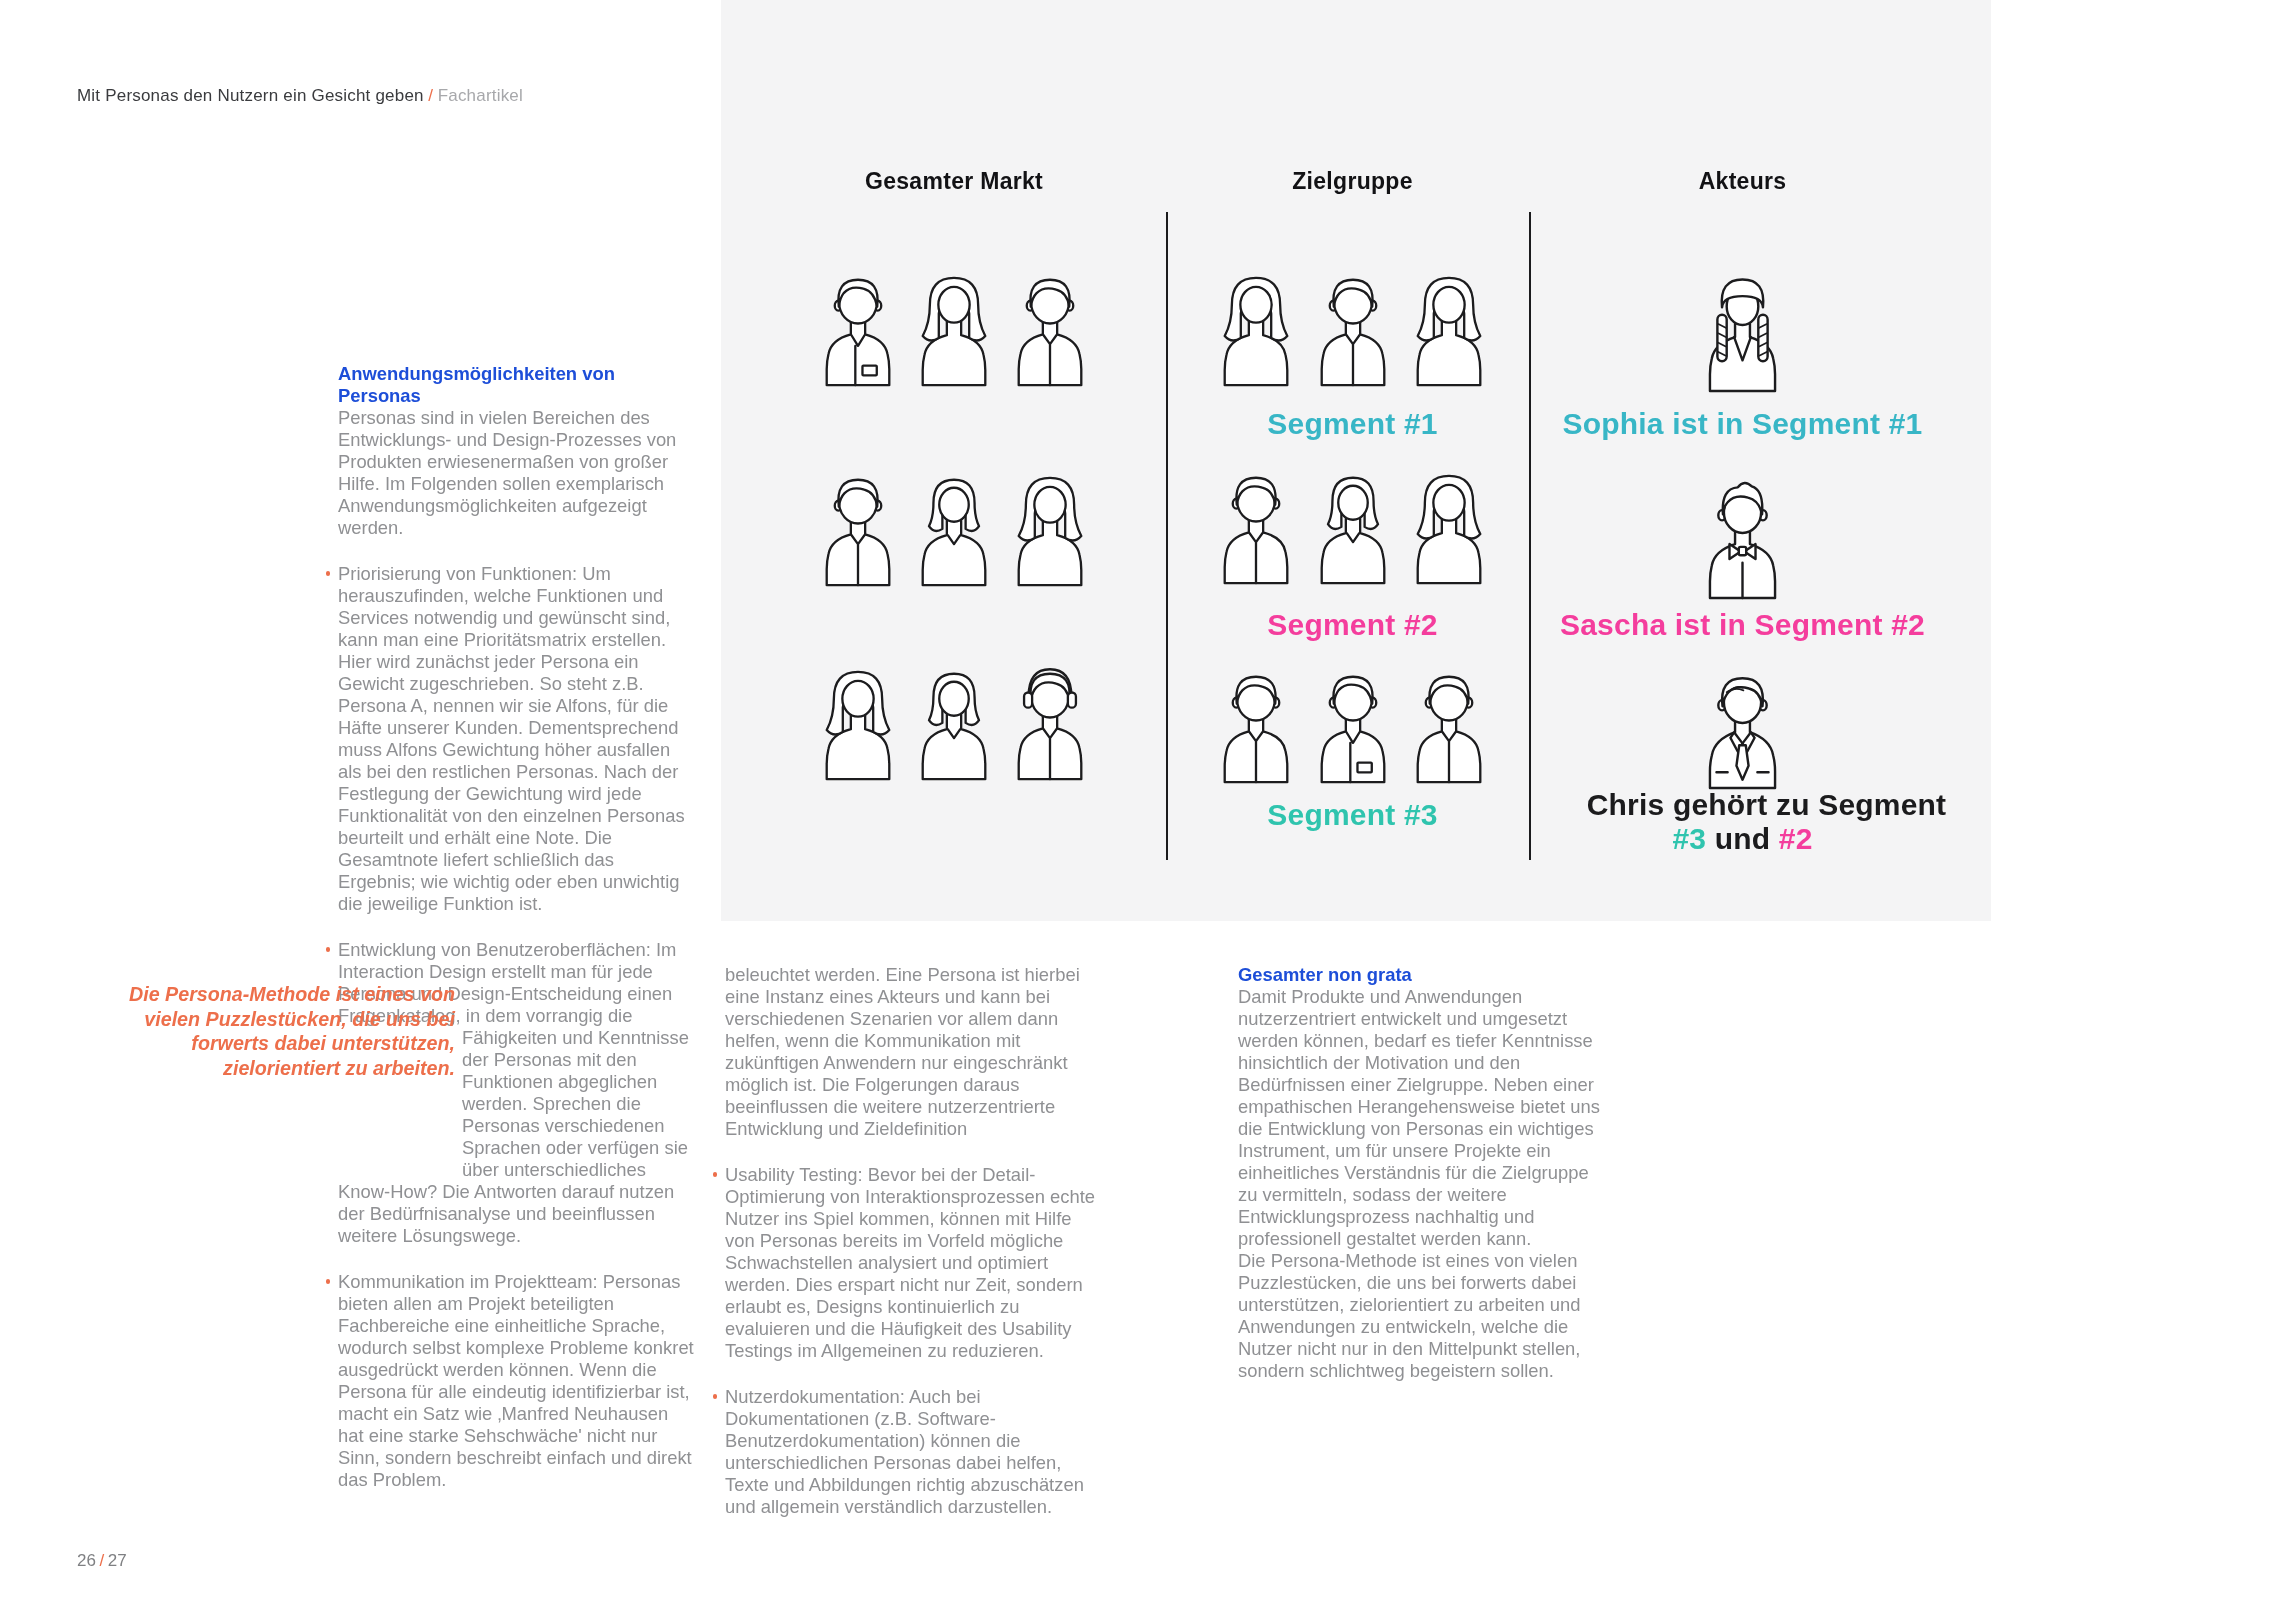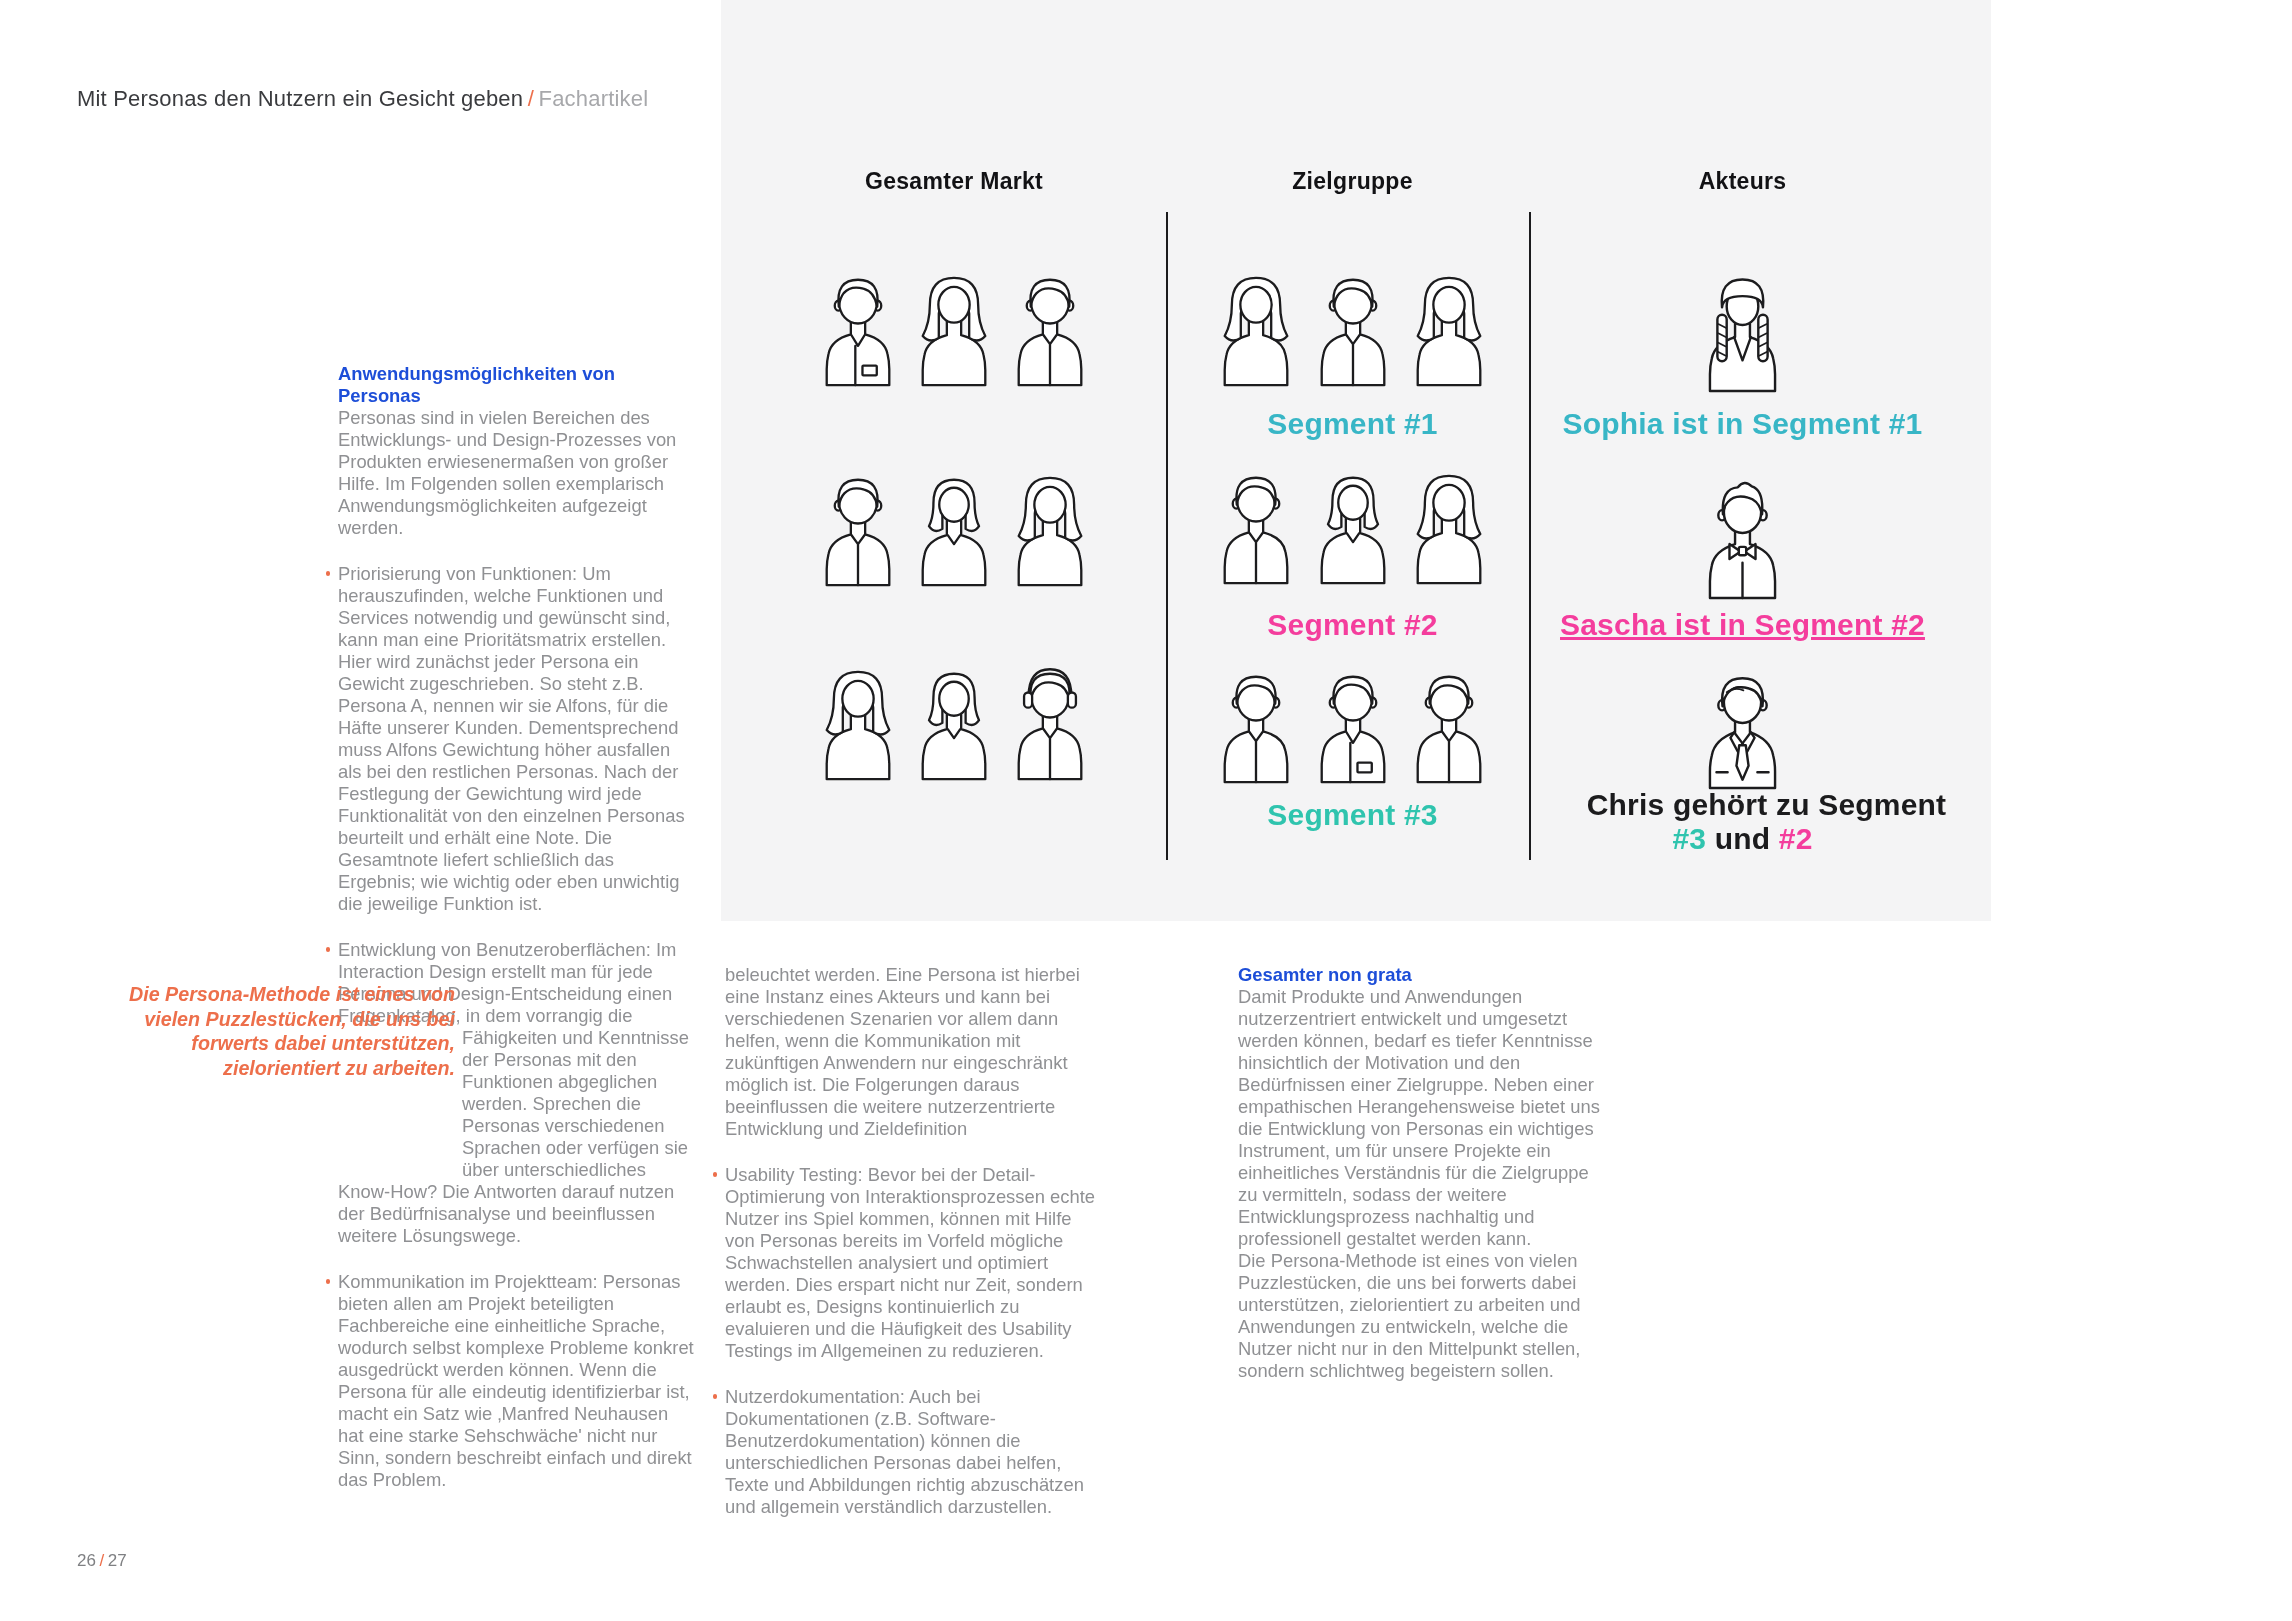--- a/index.html
+++ b/index.html
@@ -1,20 +1,20 @@
 <!DOCTYPE html>
 <html style="font-size:14.3px"><head>
 <meta charset="utf-8">
 <style>
   html,body{margin:0;padding:0;background:#fff;}
   .page{position:relative;width:2293px;height:1621px;background:#ffffff;overflow:hidden;
         font-family:"Liberation Sans",sans-serif;}
 
   
-  .breadcrumb{position:absolute;left:77px;top:86px;font-size:22px;color:#3a3b3e;letter-spacing:0.2px;text-align:right;}
+  .breadcrumb{position:absolute;left:77px;top:86px;font-size:17px;color:#3a3b3e;letter-spacing:0.2px;text-align:right;}
   .crumb-sep{color:#ed6f4b;margin:0 4.5px;}
   .crumb-section{color:#a7a8ab;}
 
   
   .panel{position:absolute;left:721px;top:0;width:1270px;height:921px;background:#f4f4f5;}
   .col{position:absolute;top:0;height:100%;}
   .col-title{position:absolute;top:168px;left:0;width:100%;text-align:center;
              font-size:23px;font-weight:700;color:#121215;letter-spacing:0.3px;}
   .divider{position:absolute;top:212px;width:1.8px;height:648px;background:#1b1b1d;}
   .prow{position:absolute;left:0;width:100%;display:flex;justify-content:center;
@@ -235,21 +235,21 @@
             <use href="#sym-sophia"></use>
           </svg>
         </div>
       <div class="persona-label" style="top: 407px; color: rgb(56, 182, 198);">Sophia ist in Segment #1</div>
 
       <div class="prow pers-icon" style="top:477px;">
           <svg viewBox="0 0 100 132" class="person">
             <use href="#sym-sascha"></use>
           </svg>
         </div>
-      <div class="persona-label" style="top: 608px; color: rgb(244, 61, 157); text-decoration: underline;">Sascha ist in Segment #2</div>
+      <div class="persona-label" style="top: 608px; color: rgb(244, 61, 157);">Sascha ist in Segment #2</div>
 
       <div class="prow pers-icon" style="top:667px;">
           <svg viewBox="0 0 100 132" class="person">
             <use href="#sym-chris"></use>
           </svg>
         </div>
       <div class="persona-label chris-label" style="top:788px;">
         <span style="color: rgb(27, 27, 29); margin-left: 48px;">Chris gehört zu Segment</span><br>
         <span style="color: rgb(47, 196, 174);">#3</span>
         <span style="color: rgb(27, 27, 29);">und</span>

